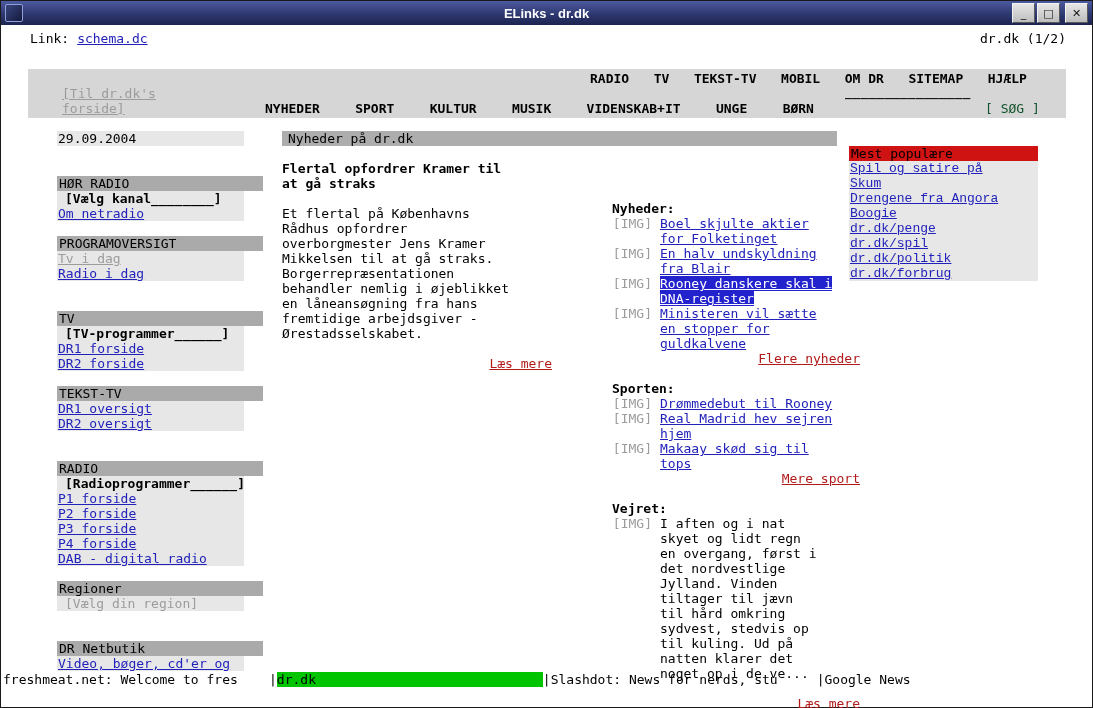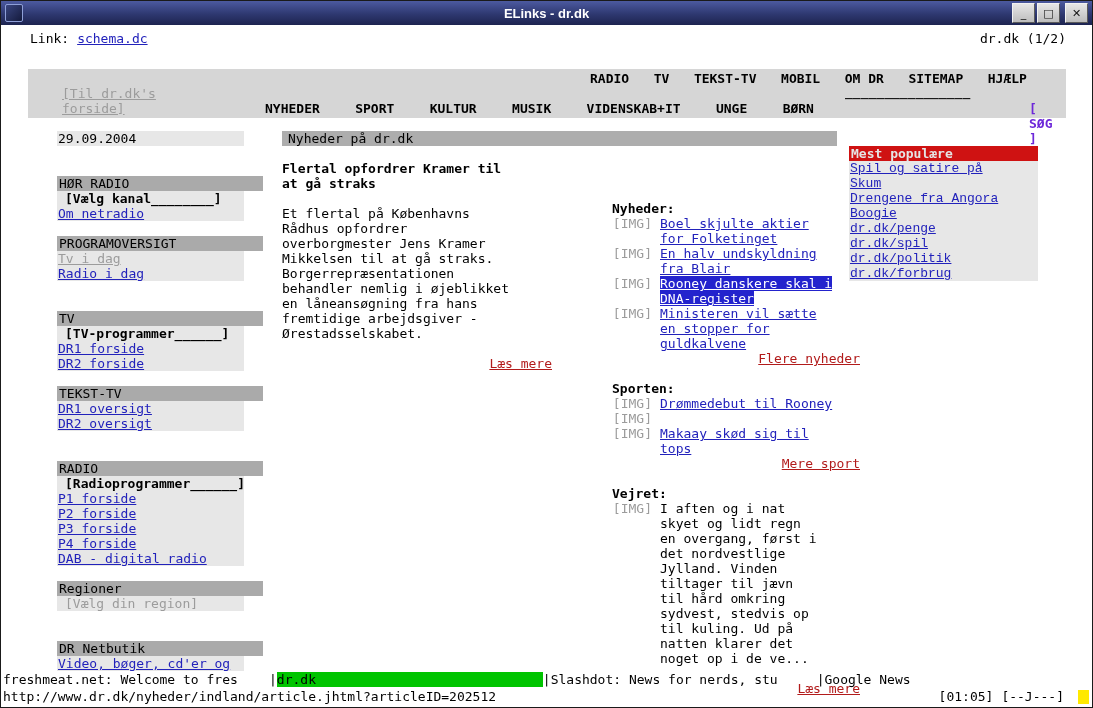--- a/index.html
+++ b/index.html
@@ -32,21 +32,21 @@
   .pageind{position:absolute;right:26px;top:6px;}
 
   
   .navblock{position:absolute;left:27px;top:44px;width:1038px;height:49px;background:#d6d6d6;}
   .topmenu{position:absolute;left:562px;top:2px;width:437px;display:flex;justify-content:space-between;font-weight:bold;}
   .topmenu a,.mainmenu a{color:#000;text-decoration:none;}
   .mainmenu{position:absolute;left:237px;top:32px;width:549px;display:flex;justify-content:space-between;font-weight:bold;}
   .homelink{position:absolute;left:34px;top:17px;width:140px;cursor:pointer;}
   .homelink span{display:block;height:15px;color:#9c9c9c;text-decoration:underline;}
   .search-field{position:absolute;left:817px;top:15px;font-weight:bold;color:#1a1a1a;cursor:text;}
-  .search-btn{position:absolute;left:957px;top:32px;color:#6d28d9;text-decoration:none;font-weight:bold;margin-left:44px;}
+  .search-btn{position:absolute;left:957px;top:32px;color:#14532d;text-decoration:none;font-weight:normal;}
 
   
   .sb{position:absolute;left:56px;top:106px;width:206px;}
   .sb-h{height:15px;background:#aaaaaa;padding-left:2px;white-space:nowrap;}
   .sb-row{height:15px;background:#e7e7e7;width:186px;padding-left:1px;white-space:nowrap;}
   .sel{font-weight:bold;padding-left:7px;display:inline-block;cursor:pointer;}
   .sel-gray{color:#9c9c9c;font-weight:normal;}
   .g1{height:15px;} .g2{height:30px;}
 
   
@@ -63,21 +63,21 @@
   .n-item{display:flex;align-items:flex-start;}
   .imgph{width:40px;margin-right:8px;color:#9c9c9c;flex:none;cursor:pointer;text-align:right;}
   .n-text{display:block;}
   .w22{width:174px;}
   .w20{width:158px;}
   .n-more{text-align:right;}
   .nm-top{margin-top:15px;}
 
   
   .pop{position:absolute;left:848px;top:121px;width:189px;}
-  .pop-h{height:15px;background:#cf1212;color:#e5e5e5;font-weight:bold;padding-left:2px;white-space:nowrap;}
+  .pop-h{height:15px;background:#cf1212;color:#000000;font-weight:normal;padding-left:2px;white-space:nowrap;}
   .pop-row{background:#e7e7e7;min-height:15px;padding:0 38px 0 1px;font-family:Liberation Mono, monospace;}
 
   
   .tabbar{position:absolute;left:2px;top:647px;white-space:nowrap;height:15px;}
   .tab{display:inline-block;width:266px;height:15px;overflow:hidden;vertical-align:top;cursor:pointer;}
   .tab.active{background:#00c400;}
   .tab.last{width:auto;}
   .tsep{display:inline-block;vertical-align:top;}
   .statusbar{position:absolute;left:2px;right:3px;top:664px;height:15px;display:flex;justify-content:space-between;align-items:center;}
   .sright{display:flex;gap:8px;align-items:center;}
@@ -195,20 +195,21 @@
       </div>
       <div class="n-more"><a class="red">Flere nyheder</a></div>
       <div class="g1"></div>
       <div class="col-h">Sporten:</div>
       <div class="n-item">
         <span class="imgph">[IMG]</span>
         <span class="n-text w22"><a class="blue">Drømmedebut til Rooney</a></span>
       </div>
       <div class="n-item">
         <span class="imgph">[IMG]</span>
+        <span class="n-text w22"><a class="blue">Real Madrid hev sejren hjem</a></span>
       </div>
       <div class="n-item">
         <span class="imgph">[IMG]</span>
         <span class="n-text w22"><a class="blue">Makaay skød sig til tops</a></span>
       </div>
       <div class="n-more"><a class="red">Mere sport</a></div>
       <div class="g1"></div>
       <div class="col-h">Vejret:</div>
       <div class="n-item">
         <span class="imgph">[IMG]</span>
@@ -223,23 +224,15 @@
       <div class="pop-row"><a class="blue">Drengene fra Angora</a></div>
       <div class="pop-row"><a class="blue">Boogie</a></div>
       <div class="pop-row"><a class="blue">dr.dk/penge</a></div>
       <div class="pop-row"><a class="blue">dr.dk/spil</a></div>
       <div class="pop-row"><a class="blue">dr.dk/politik</a></div>
       <div class="pop-row"><a class="blue">dr.dk/forbrug</a></div>
     </div>
 
     <div class="tabbar"><span class="tab">freshmeat.net: Welcome to fres</span><span class="tsep">|</span><span class="tab active">dr.dk</span><span class="tsep">|</span><span class="tab">Slashdot: News for nerds, stu</span><span class="tsep">|</span><span class="tab last">Google News</span></div>
 
-    <div class="statusbar">
-      <span class="url">http://www.dr.dk/nyheder/indland/article.jhtml?articleID=202512</span>
-      <span class="sright">
-        <span>[01:05]</span>
-        <span>[--J---]</span>
-        <span class="cursor"></span>
-      </span>
-    </div>
 
   </div>
 </div>
 
 </body></html>

